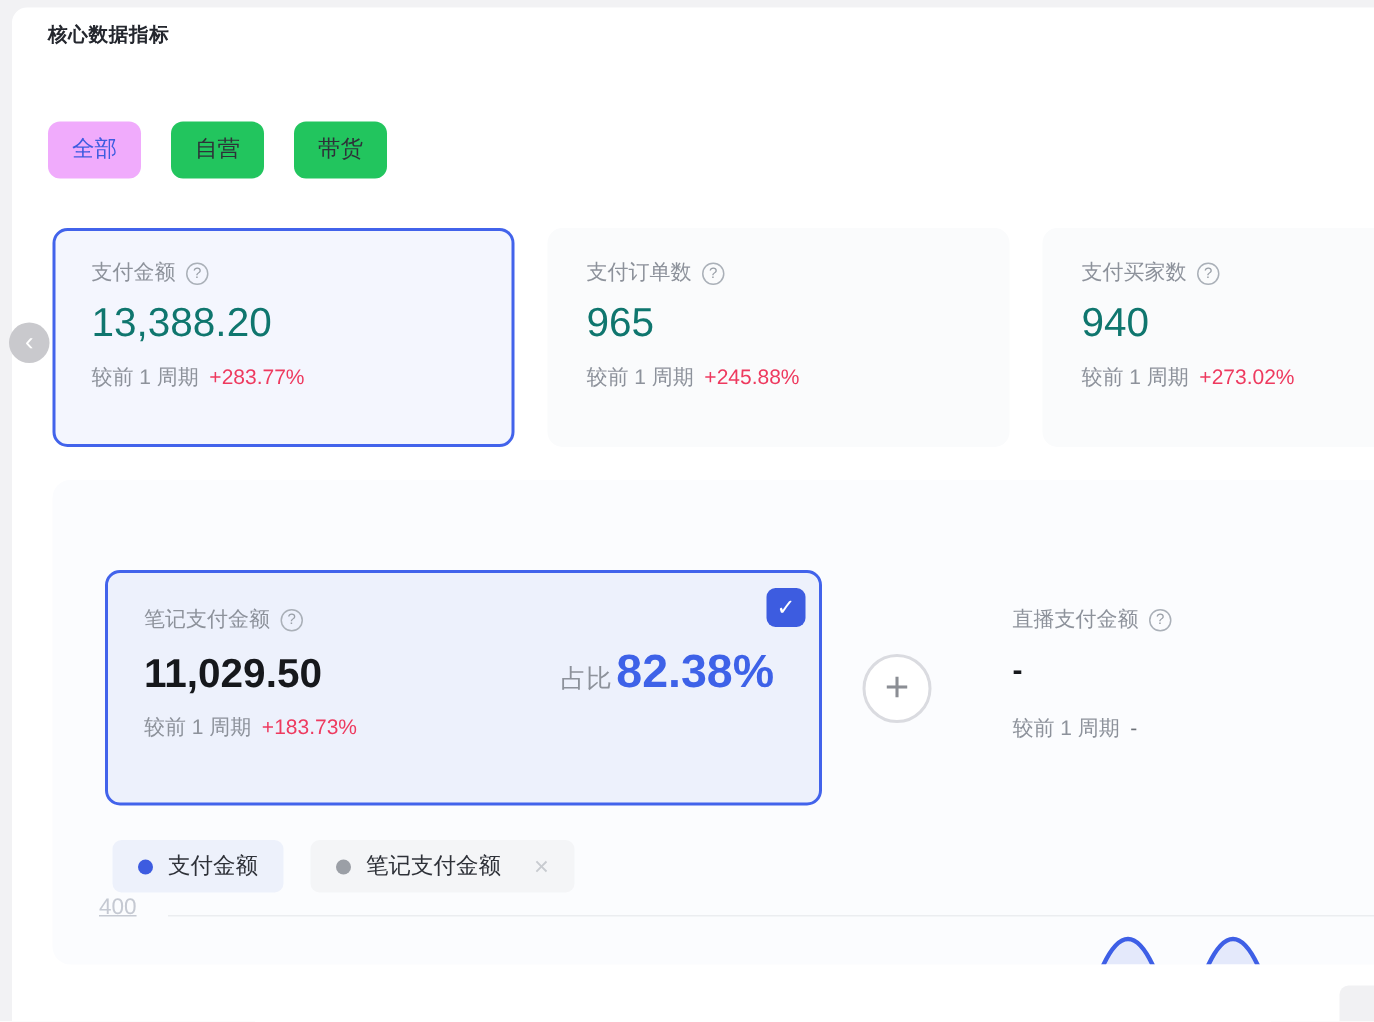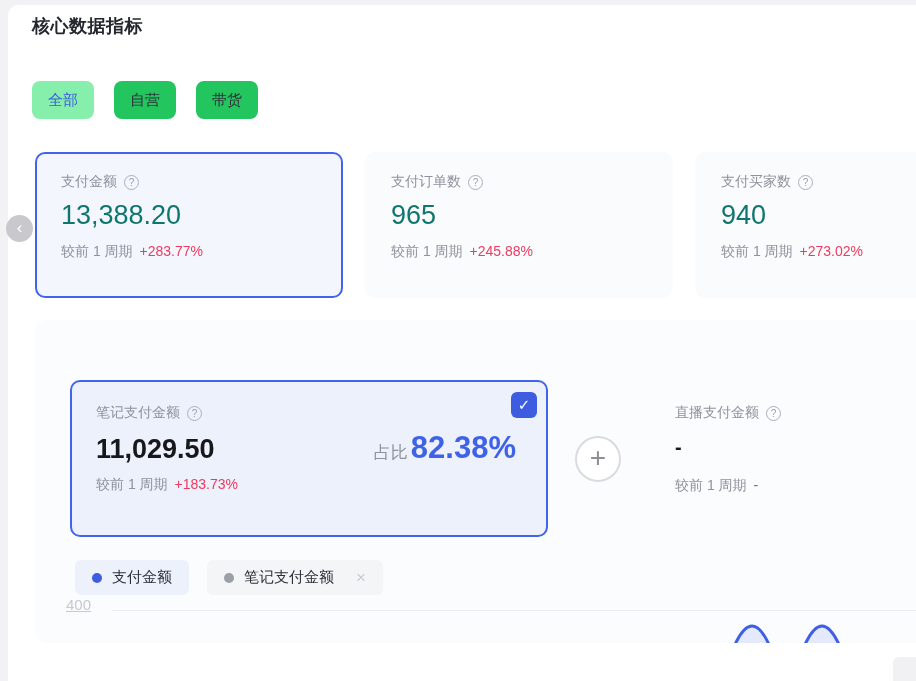--- a/index.html
+++ b/index.html
@@ -10,29 +10,29 @@
     font-family:"Liberation Sans","DejaVu Sans",sans-serif;
     color:#17191d;
   }
   .main-panel {
     position:absolute; left:8px; top:5px; width:908px; height:676px;
     background:#ffffff; border-top-left-radius:10px;
   }
   
   .page-title {
     position:absolute; left:24px; top:9px;
-    font-size:18px; font-weight:700; color:#24272e; letter-spacing:.5px;
+    font-size:13px; font-weight:700; color:#24272e; letter-spacing:.5px;
   }
   
   .tabs { position:absolute; left:24px; top:76px; display:flex; gap:20px; }
   .tab {
     height:38px; line-height:38px; padding:0 16px; border-radius:8px;
     font-size:15px; background:#22c55e; color:#2e3138; cursor:pointer;
   }
-  .tab.active { background:#86efac; color:#3d5ce0; font-weight:500; }
+  .tab.active { background:#f0abfc; color:#3d5ce0; font-weight:500; }
   
   .cards-row { position:absolute; left:0; top:147px; height:146px; width:100%; }
   .metric-card {
     position:absolute; top:0; width:308px; height:146px; border-radius:10px;
     background:#fafbfc; padding:21px 26px; cursor:pointer;
   }
   .metric-card.selected {
     background:#f4f6fe; border:2px solid #4263eb; padding:19px 24px;
   }
   .card-label-row { display:flex; align-items:center; gap:7px; font-size:14px; color:#8d929b; }

